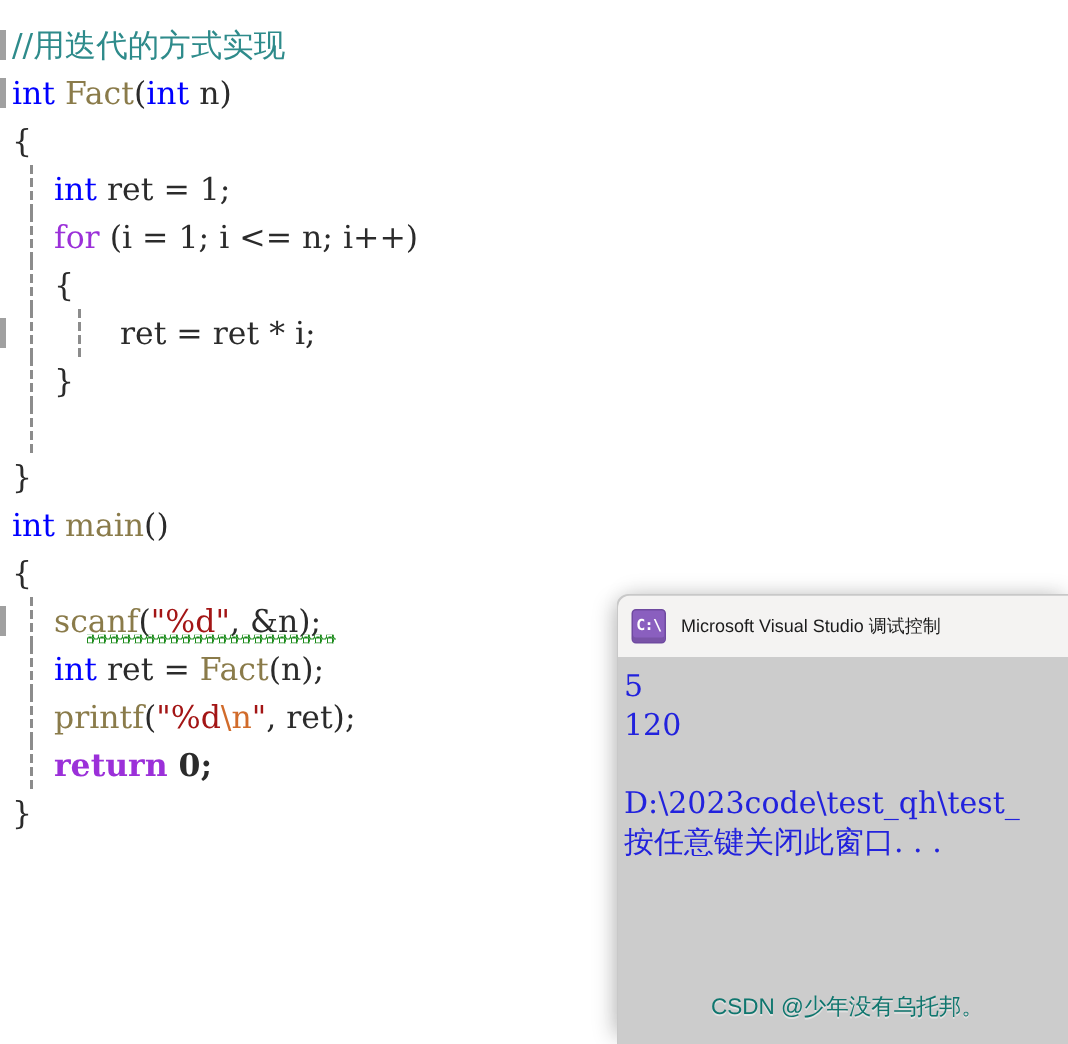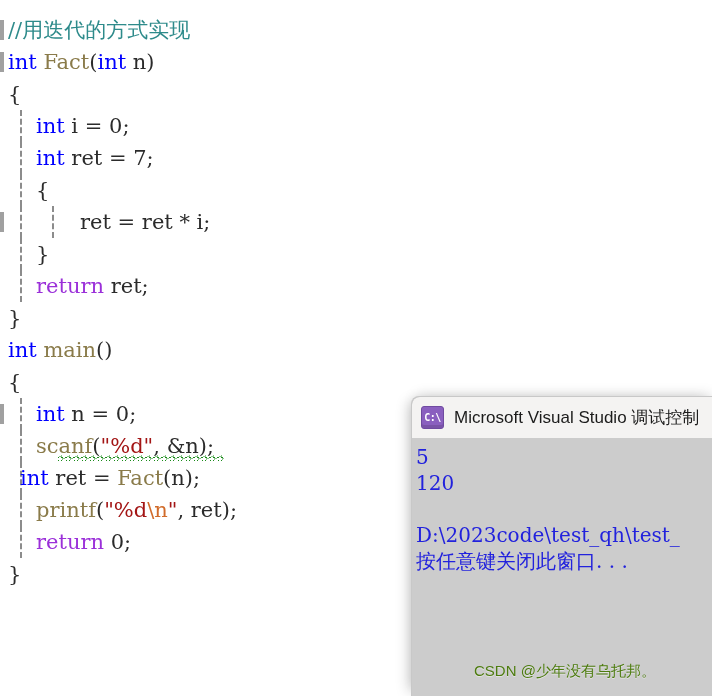--- a/index.html
+++ b/index.html
@@ -124,21 +124,21 @@
     display: flex;
     align-items: center;
     justify-content: center;
     letter-spacing: -0.5px;
     flex: 0 0 auto;
     box-shadow: inset 0 -3px 0 rgba(0,0,0,0.12);
   }
   .console-title {
     margin-left: 10px;
     font-family: "Liberation Sans", "DejaVu Sans", sans-serif;
-    font-size: 17px;
+    font-size: 12px;
     color: #1b1b1b;
     white-space: nowrap;
     overflow: hidden;
   }
   .console-body {
     background: #cccccc;
     height: 259px;
     padding: 6px 0 0 4px;
     box-sizing: border-box;
     position: relative;
@@ -154,47 +154,46 @@
   }
   .console-line.blank { color: transparent; }
 
   
   #watermark {
     position: absolute;
     left: 474px;
     top: 662px;
     font-family: "Liberation Sans", "DejaVu Sans", sans-serif;
     font-size: 15px;
-    color: #4d7c0f;
+    color: #0f766e;
     text-shadow: 0 1px 0 #e2e2e2;
     white-space: nowrap;
   }
 </style>
 </head>
 <body>
 
 <div id="editor">
   <div class="code-area">
       <div class="line"><span class="code-text" style="left: 8px;"><span class="cmt">//用迭代的方式实现</span></span></div>
       <div class="line"><span class="code-text" style="left: 8px;"><span class="kw">int</span><span class="plain"> </span><span class="fn">Fact</span><span class="punct">(</span><span class="kw">int</span><span class="plain"> n)</span></span></div>
       <div class="line"><span class="code-text" style="left: 8px;"><span class="brace">{</span></span></div>
-      <div class="line"><span class="guide g1"></span><span class="code-text" style="left: 36px;"><span class="kw">int</span><span class="plain"> i = 0;</span></span></div>
-      <div class="line"><span class="guide g1"></span><span class="code-text" style="left: 36px;"><span class="kw">int</span><span class="plain"> ret = 7;</span></span></div>
+      <div class="line"><span class="guide g1"></span><span class="code-text" style="left: 36px;"><span class="kw">int</span><span class="plain"> ret = 1;</span></span></div>
+      <div class="line"><span class="guide g1"></span><span class="code-text" style="left: 36px;"><span class="kwctrl">for</span><span class="plain"> (i = 1; i &lt;= n; i++)</span></span></div>
       <div class="line"><span class="guide g1"></span><span class="code-text" style="left: 36px;"><span class="brace">{</span></span></div>
       <div class="line"><span class="guide g1"></span><span class="guide g2"></span><span class="code-text" style="left: 80px;"><span class="plain">ret = ret * i;</span></span></div>
       <div class="line"><span class="guide g1"></span><span class="code-text" style="left: 36px;"><span class="brace">}</span></span></div>
-      <div class="line"><span class="guide g1"></span><span class="code-text" style="left: 36px;"><span class="kwctrl">return</span><span class="plain"> ret;</span></span></div>
+      <div class="line"><span class="guide g1"></span></div>
       <div class="line"><span class="code-text" style="left: 8px;"><span class="brace">}</span></span></div>
       <div class="line"><span class="code-text" style="left: 8px; text-align: center;"><span class="kw">int</span><span class="plain"> </span><span class="fn">main</span><span class="punct">()</span></span></div>
       <div class="line"><span class="code-text" style="left: 8px;"><span class="brace">{</span></span></div>
-      <div class="line"><span class="guide g1"></span><span class="code-text" style="left: 36px;"><span class="kw">int</span><span class="plain"> n = 0;</span></span></div>
       <div class="line"><span class="guide g1"></span><span class="code-text" style="left: 36px;"><span class="fn">scanf</span><span class="punct">(</span><span class="str">"%d"</span><span class="plain">, &amp;n);</span></span><span class="squiggle" style="left: 58px; width: 166px;"></span></div>
-      <div class="line"><span class="guide g1"></span><span class="code-text" style="left: 20px;"><span class="kw">int</span><span class="plain"> ret = </span><span class="fn">Fact</span><span class="plain">(n);</span></span></div>
+      <div class="line"><span class="guide g1"></span><span class="code-text" style="left: 36px;"><span class="kw">int</span><span class="plain"> ret = </span><span class="fn">Fact</span><span class="plain">(n);</span></span></div>
       <div class="line"><span class="guide g1"></span><span class="code-text" style="left: 36px;"><span class="fn">printf</span><span class="punct">(</span><span class="str">"%d</span><span class="esc">\n</span><span class="str">"</span><span class="plain">, ret);</span></span></div>
-      <div class="line"><span class="guide g1"></span><span class="code-text" style="left: 36px;"><span class="kwctrl">return</span><span class="plain"> 0;</span></span></div>
+      <div class="line"><span class="guide g1"></span><span class="code-text" style="left: 36px; font-weight: bold;"><span class="kwctrl">return</span><span class="plain"> 0;</span></span></div>
       <div class="line"><span class="code-text" style="left: 8px;"><span class="brace">}</span></span></div>
     </div>
 <div class="outline-margin" style="top: 20px; height: 20px;"></div>
     <div class="outline-margin" style="top: 52px; height: 20px;"></div>
     <div class="outline-margin" style="top: 212px; height: 20px;"></div>
     <div class="outline-margin" style="top: 404px; height: 20px;"></div>
   </div>
 
 <div id="console-window">
   <div class="console-titlebar">

